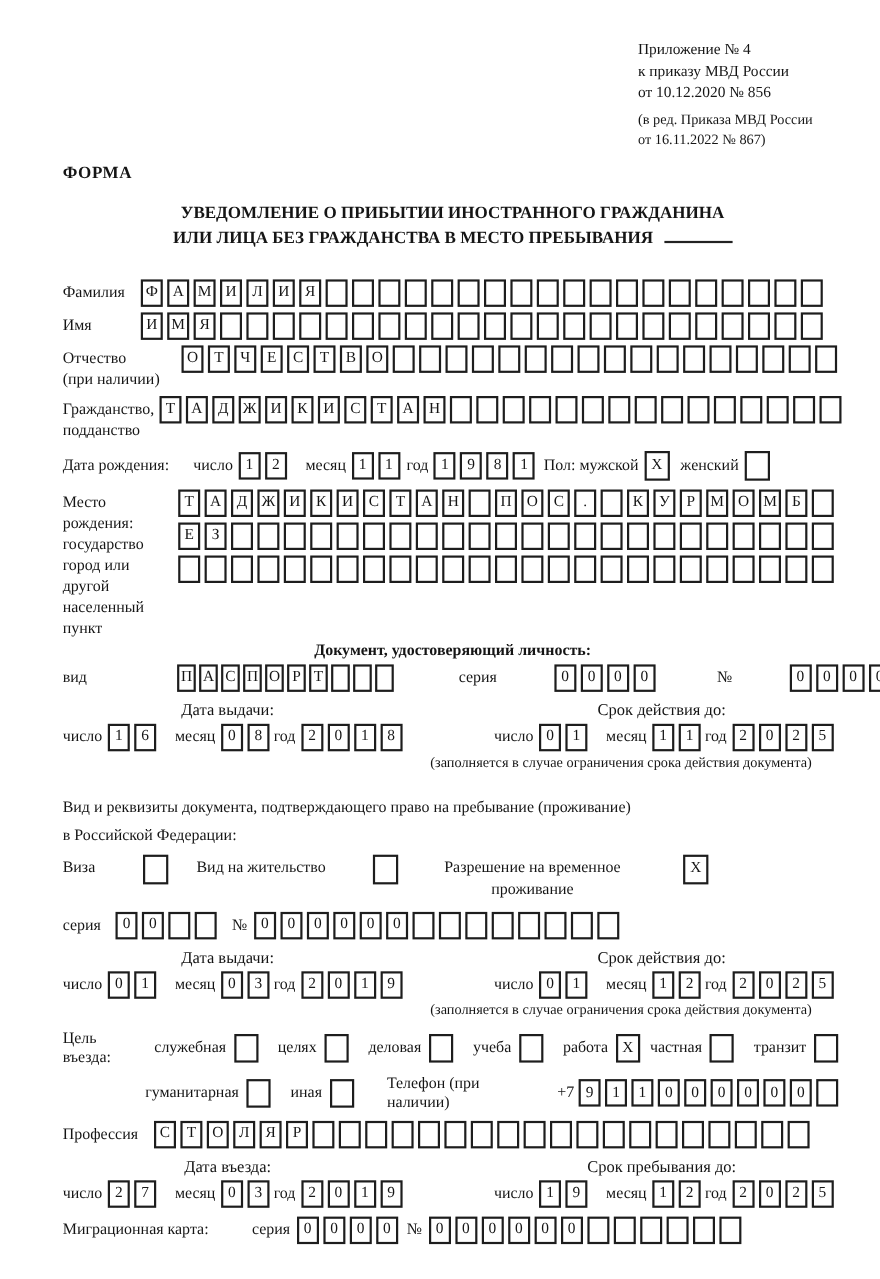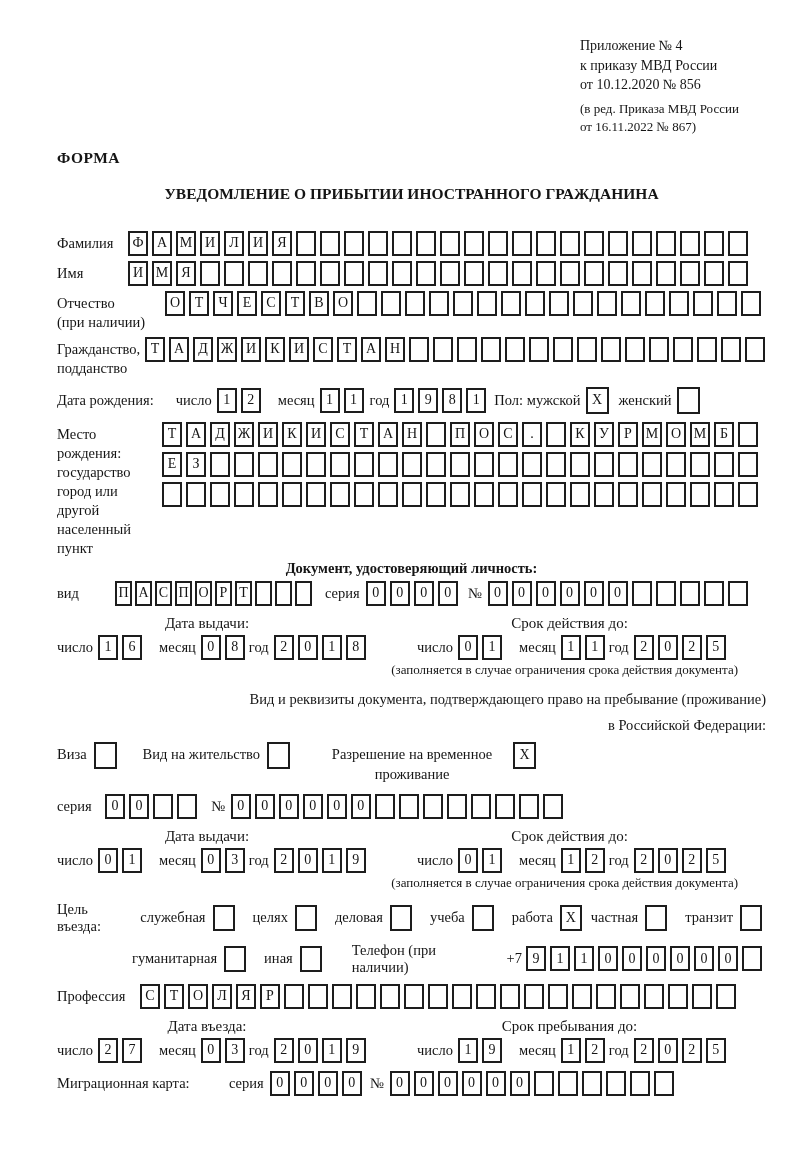--- a/index.html
+++ b/index.html
@@ -29,32 +29,32 @@
   .cell { width:20px; height:25px; border:2px solid #1d1d1d; margin-right:4px;
           display:inline-flex; align-items:center; justify-content:center;
           font-size:14px; background:#fff; flex-shrink:0; }
   .tight .cell { width:17px; margin-right:3px; }
   .boxy .cell { width:23px; height:27px; }
   .stack > .cells { display:flex; margin-bottom:5px; }
 
   
   .two-col { display:flex; margin-top:9px; }
   .col-left { width:360px; }
-  .col-right { flex:1; }
+  .col-right { flex:1;margin-left:32px; }
   .col-head { font-size:15px; font-weight:normal; text-align:center; width:300px; }
   .col-right .col-head { width:305px; }
   .dateline { display:flex; align-items:center; margin-top:3px; }
   .dl-lbl { font-size:14.5px; margin-right:5px; }
   .dl-gap { margin-left:13px; }
   .note-right { text-align:right; font-size:13px; padding-right:28px; margin-top:2px; }
 
   
-  .intro { font-size:14.5px; line-height:26px; margin-top:8px;text-align:right; }
+  .intro { font-size:14.5px; line-height:26px; margin-top:20px; }
   .options-row { display:flex; align-items:flex-start; margin-top:4px; }
-  .opt { display:flex; align-items:flex-start; }
+  .opt { display:flex; align-items:flex-start;gap:36px; }
   .olbl { font-size:14.5px; padding-top:4px; margin-right:7px; }
   .olbl.center { text-align:center; line-height:20px; padding-top:2px; }
 
   
   .purpose { display:flex; align-items:center; margin-top:10px; }
   .plbl { font-size:14.5px; margin:0 7px 0 14px; }
   .plbl.first { margin-left:0; }
   .pbox .cell { width:22px; height:26px; }
 </style>
 </head>
@@ -68,20 +68,21 @@
     <div>от 10.12.2020 № 856</div>
   </div>
   <div class="hdr-amend">
     <div>(в ред. Приказа МВД России</div>
     <div>от 16.11.2022 № 867)</div>
   </div>
   <div class="forma">ФОРМА</div>
 
   <div class="title">
     <div>УВЕДОМЛЕНИЕ О ПРИБЫТИИ ИНОСТРАННОГО ГРАЖДАНИНА</div>
+    <div><span>ИЛИ ЛИЦА БЕЗ ГРАЖДАНСТВА В МЕСТО ПРЕБЫВАНИЯ</span><span class="blank-line"></span></div>
   </div>
 
 
   <div class="row" style="margin-top:26px;">
     <span class="flabel w-fam">Фамилия</span>
     <span class="cells">
         <span class="cell">Ф</span>
         <span class="cell">А</span>
         <span class="cell">М</span>
         <span class="cell">И</span>
@@ -327,21 +328,21 @@
           <span class="cell"></span>
           <span class="cell"></span>
           <span class="cell"></span>
           <span class="cell"></span>
         </span>
     </span>
   </div>
 
   <div style="text-align:center; font-weight:bold; font-size:14.5px; margin-top:2px;">Документ, удостоверяющий личность:</div>
 
-  <div class="row" style="margin-top:4px; align-items:center;">
+  <div class="row" style="margin-top:4px; align-items:center;gap:46px;">
     <span class="flabel w-vid" style="padding-top:0">вид</span>
     <span class="cells tight">
         <span class="cell">П</span>
         <span class="cell">А</span>
         <span class="cell">С</span>
         <span class="cell">П</span>
         <span class="cell">О</span>
         <span class="cell">Р</span>
         <span class="cell">Т</span>
         <span class="cell"></span>

